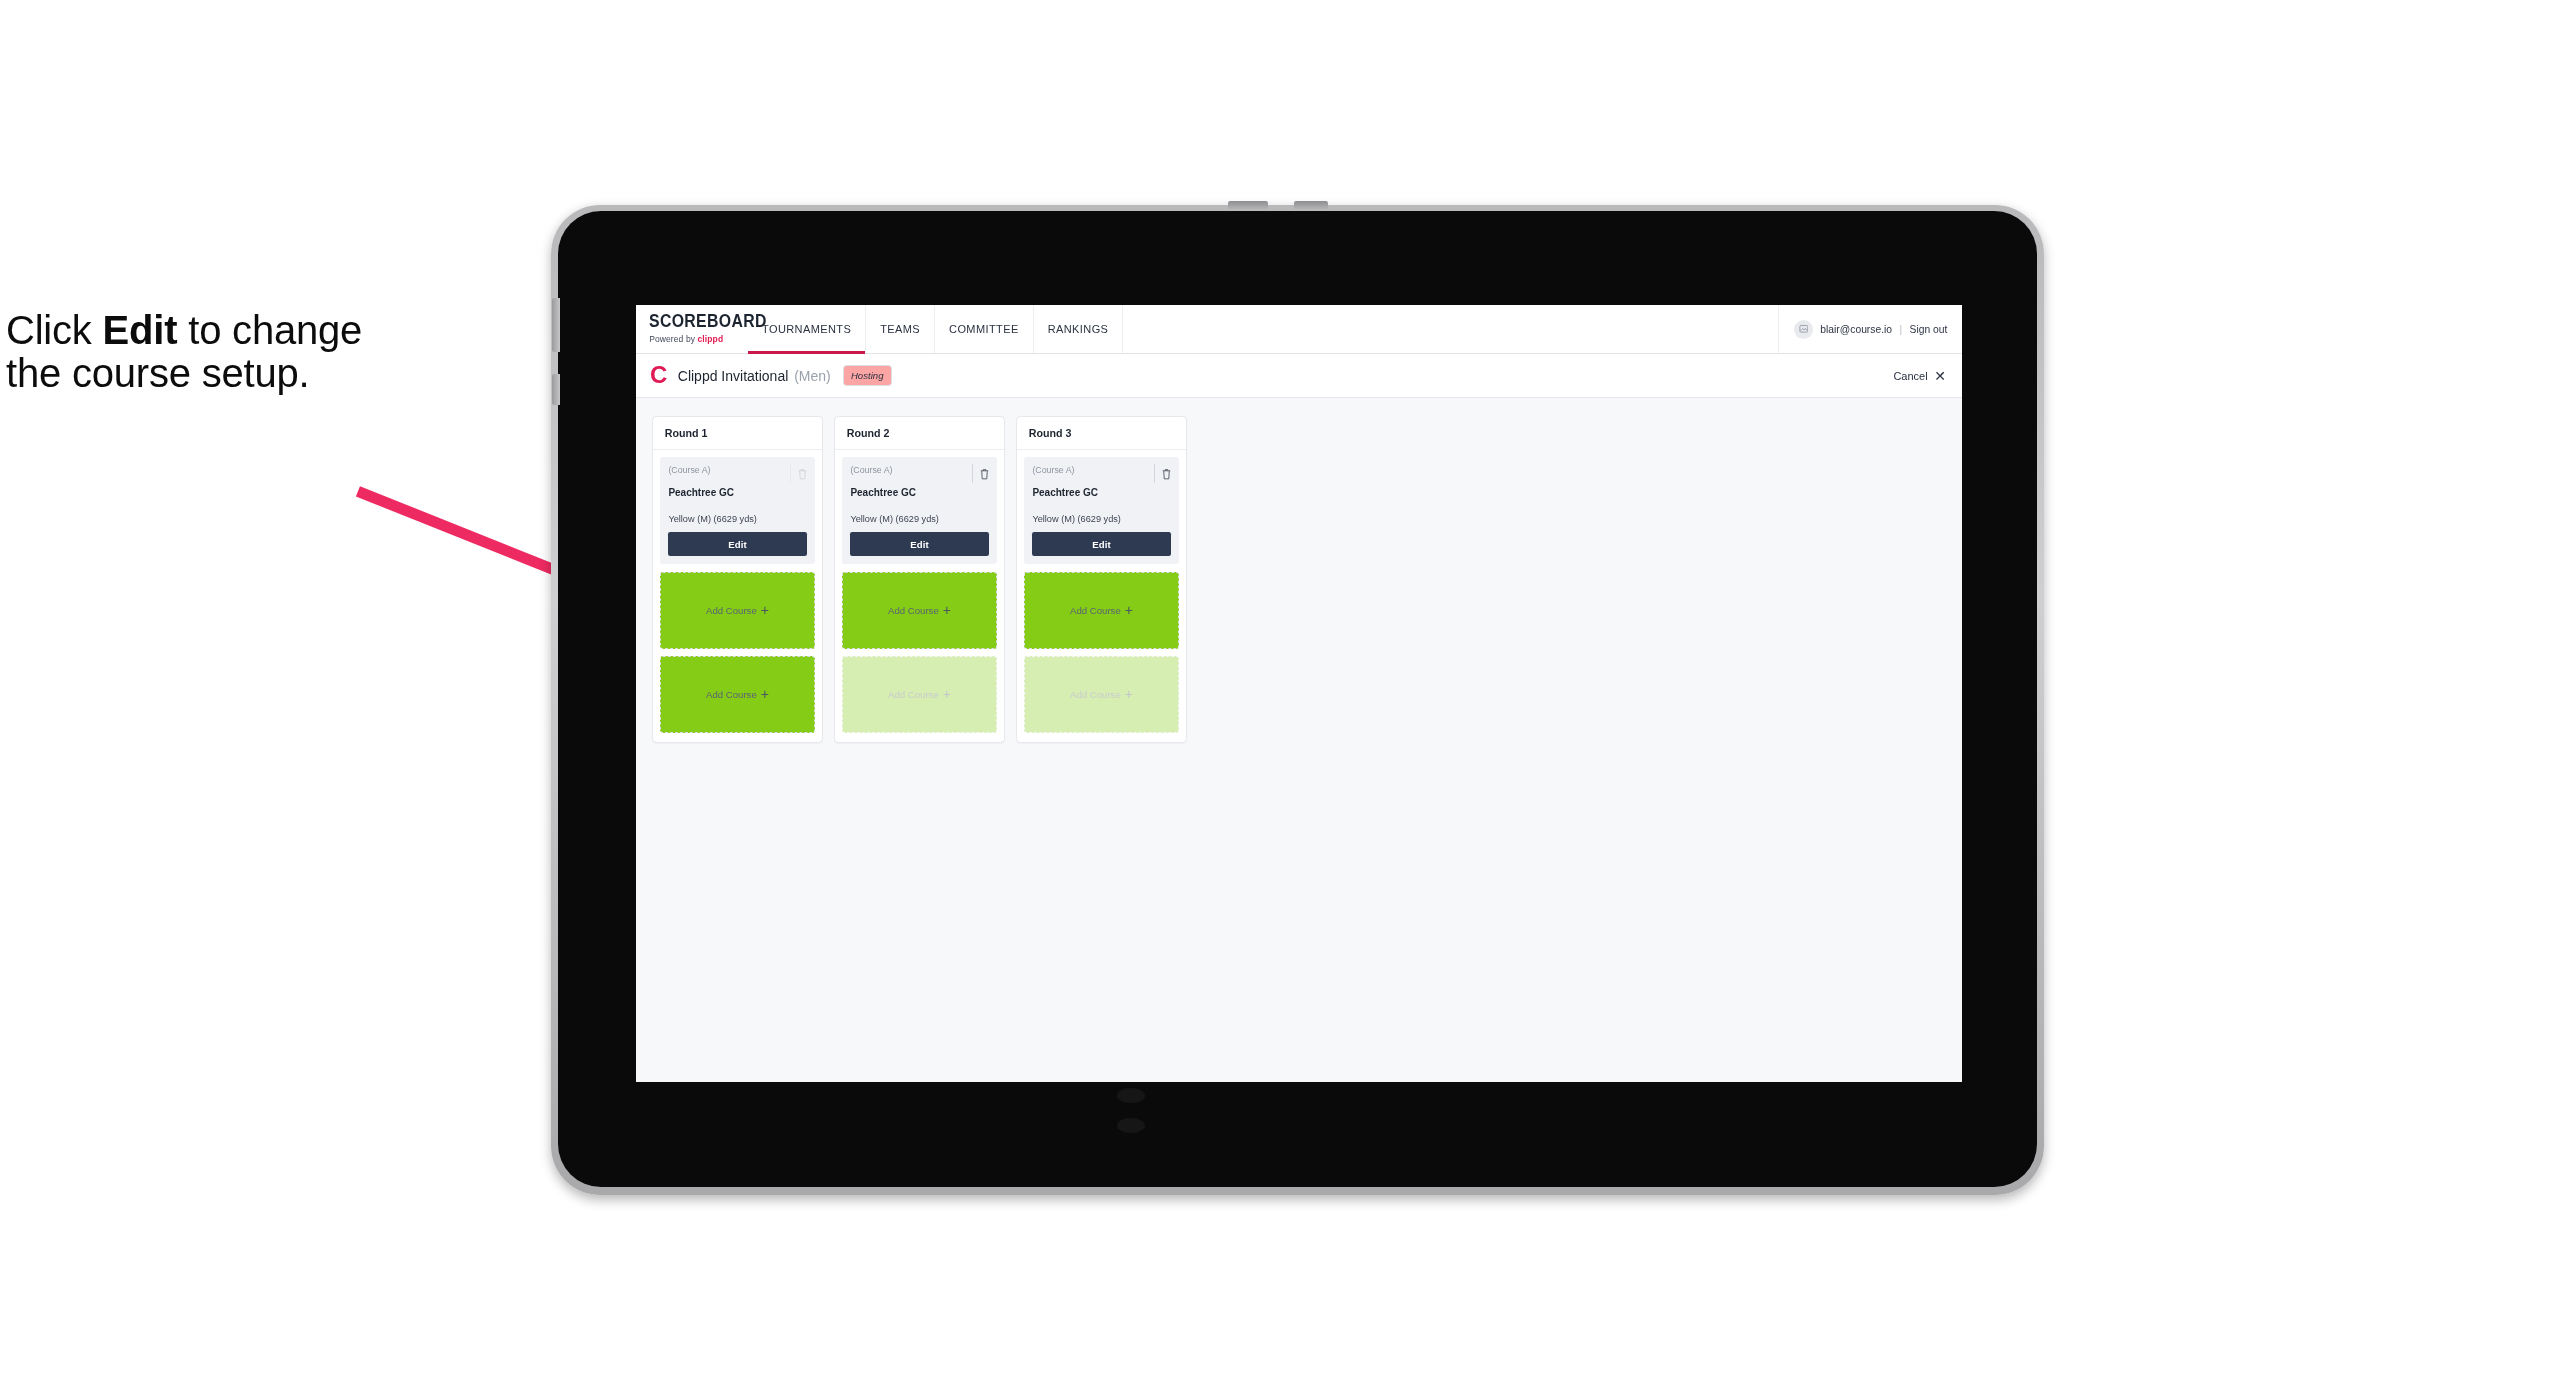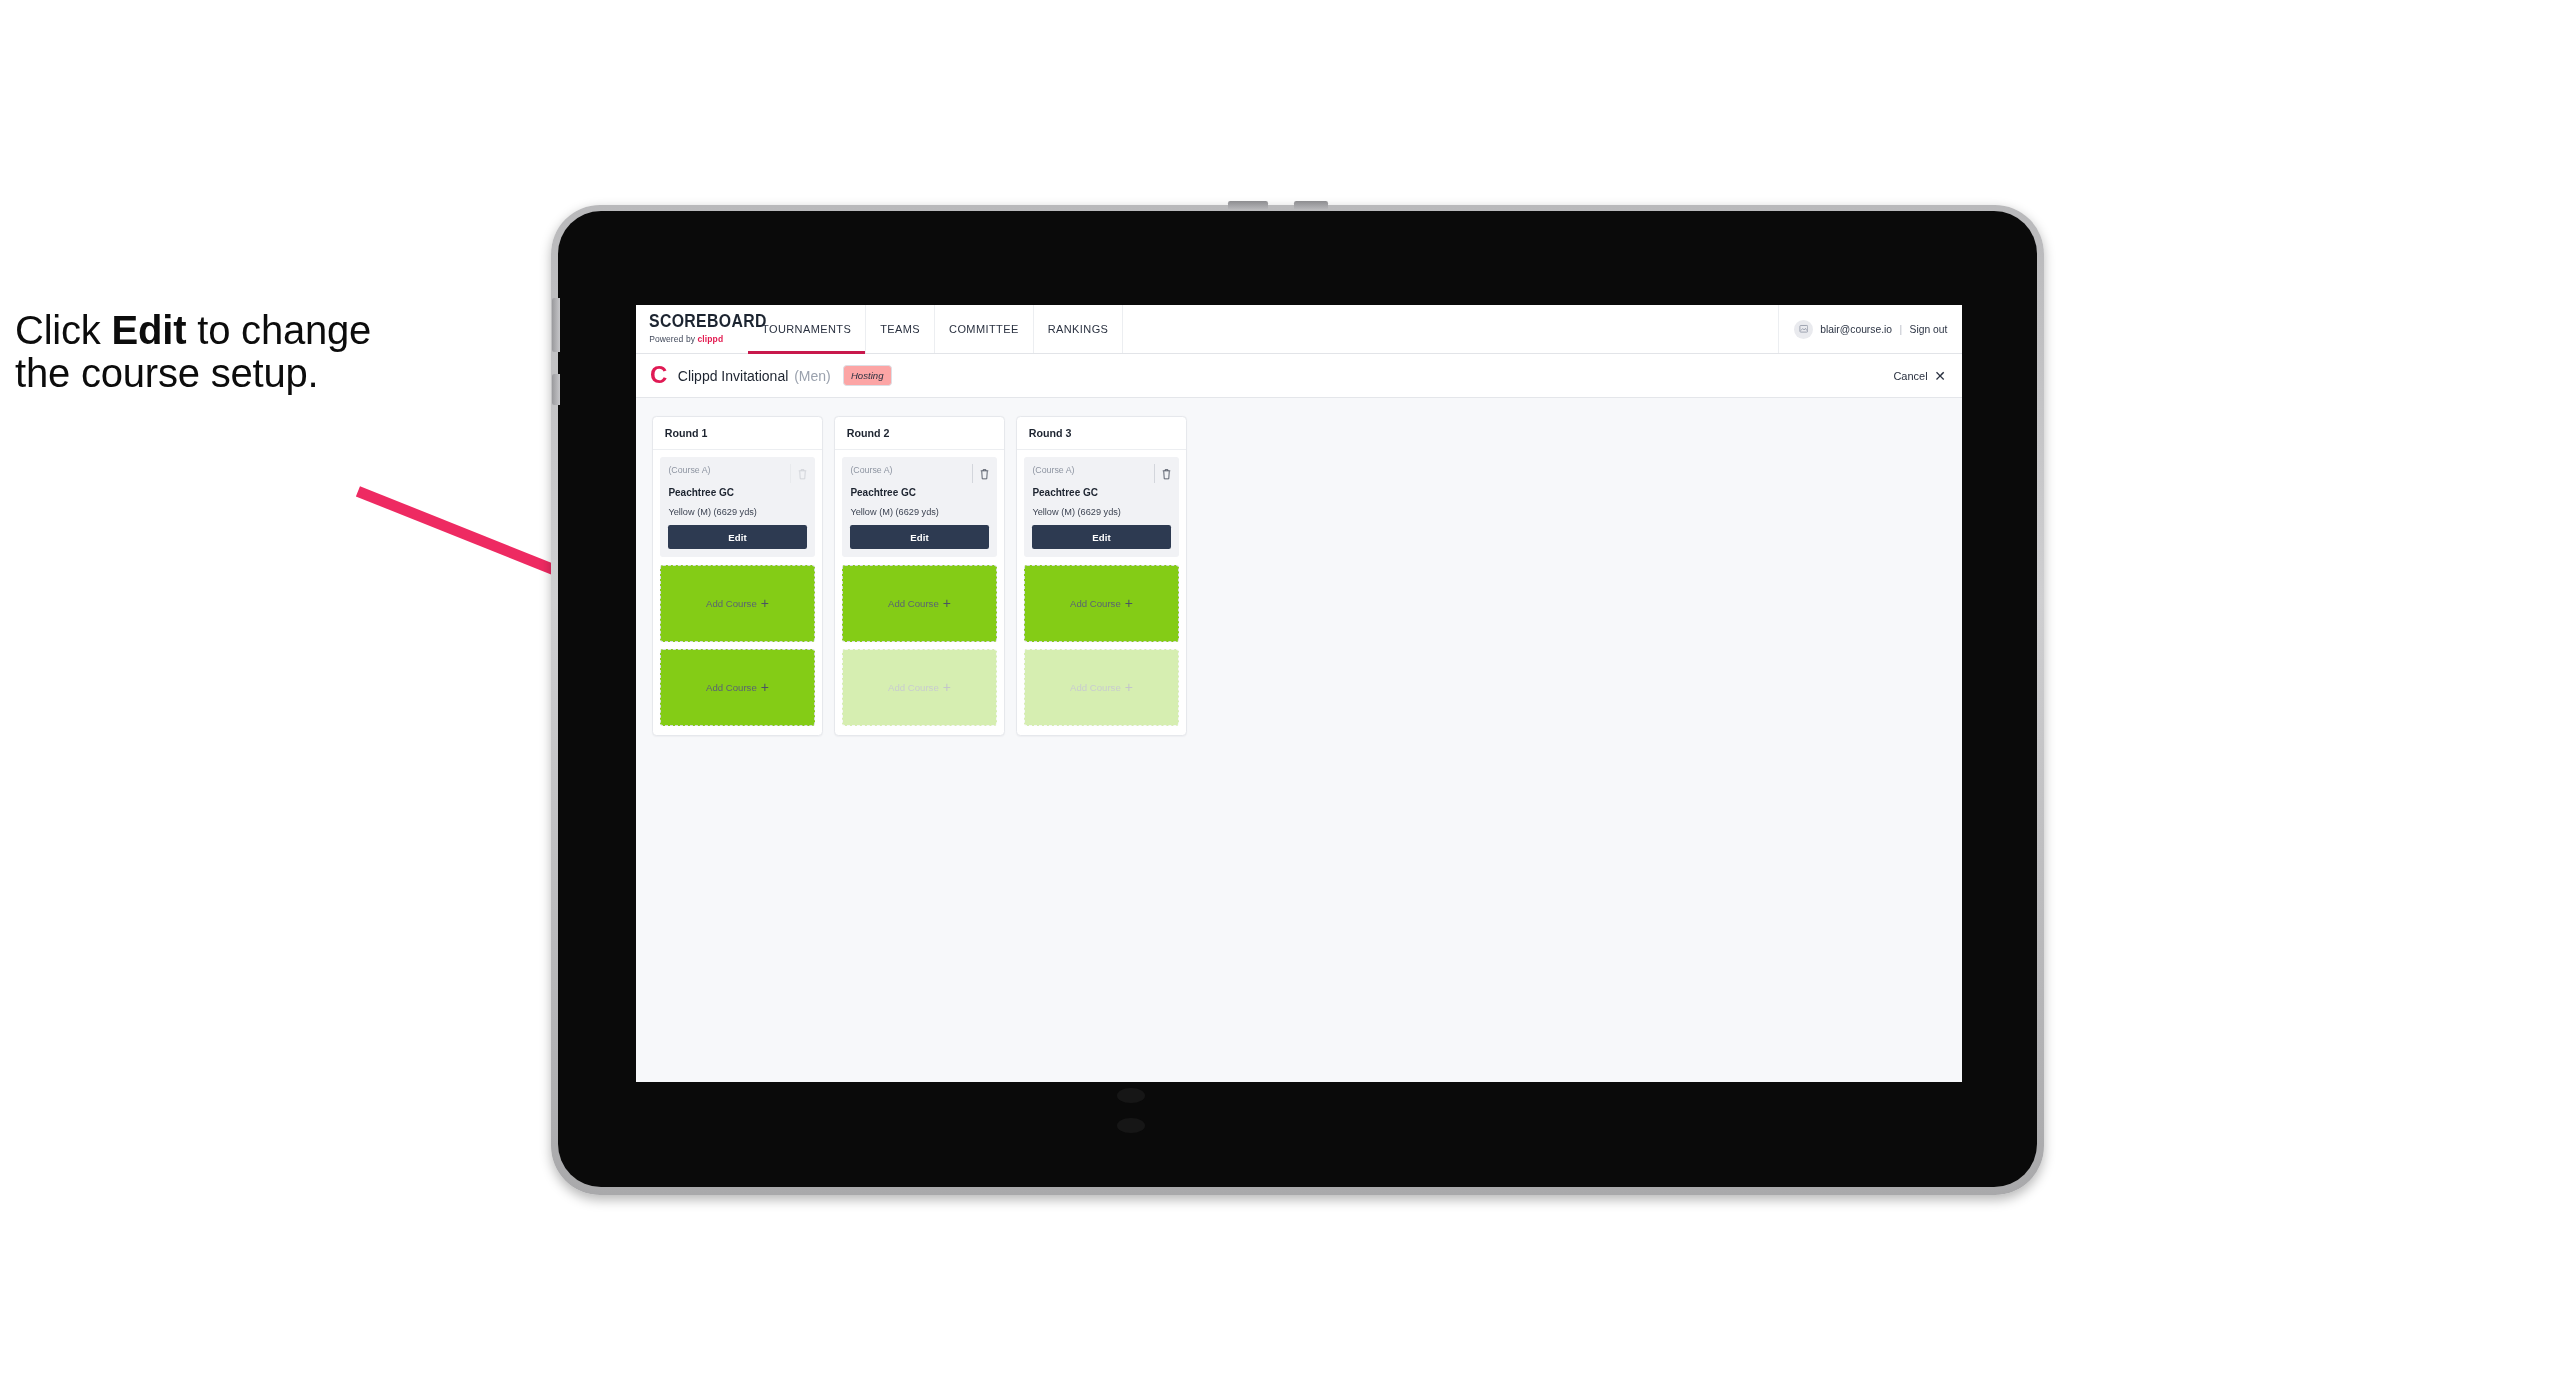--- a/index.html
+++ b/index.html
@@ -6,21 +6,21 @@
   html, body {
     width: 2576px; height: 1386px;
     background: #ffffff;
     font-family: "Liberation Sans", sans-serif;
     overflow: hidden;
   }
   #stage { position: relative; width: 2576px; height: 1386px; background: #fff; }
 
   
   #annotation {
-    position: absolute; left: 15px; top: 309px; width: 397px;
+    position: absolute; left: 6px; top: 309px; width: 397px;
     font-size: 40px; line-height: 1.08; color: #0c0c0c;
     font-family: "Liberation Sans", sans-serif; letter-spacing: -0.2px;
   }
   #annotation b { font-weight: 700; }
 
   #arrow-svg { position: absolute; left: 346px; top: 456px; width: 331px; height: 169px; }
 
   
   #tablet {
     position: absolute; left: 551px; top: 205px;
@@ -133,21 +133,21 @@
     box-shadow: 0 0.7px 1.5px rgba(16,24,40,.04);
   }
   .round-head {
     padding: 10.3px 11.8px 9.6px; font-size: 10.7px; font-weight: 700; color: #1d2430;
     border-bottom: 0.7px solid #eceef1;
   }
   .round-body { padding: 7.4px 7.4px 8.8px; }
 
   .course-card { background: #f1f2f5; border-radius: 2.9px; padding: 8px 8px 8px; position: relative; }
   .course-label { font-size: 8.8px; color: #8d94a1; margin-bottom: 12px; }
-  .course-name { font-size: 10px; font-weight: 700; color: #1d2430; margin-bottom: 9px; }
+  .course-name { font-size: 10px; font-weight: 700; color: #1d2430; margin-bottom: 16px; }
   .course-tee  { font-size: 9.2px; color: #3d4453; margin-bottom: 8px; }
   .trash-wrap {
     position: absolute; right: 6.6px; top: 7.4px; display: flex; align-items: center; gap: 6.6px;
   }
   .trash-div { width: 0.7px; height: 19px; background: #d3d6dc; }
   .trash-ico { width: 11px; height: 12.5px; cursor: pointer; }
   .trash-wrap.disabled { opacity: .28; }
   .edit-btn {
     display: block; width: 100%; background: #2d3a51; color: #ffffff;
     text-align: center; font-size: 9.6px; font-weight: 700; padding: 6.6px 0;

